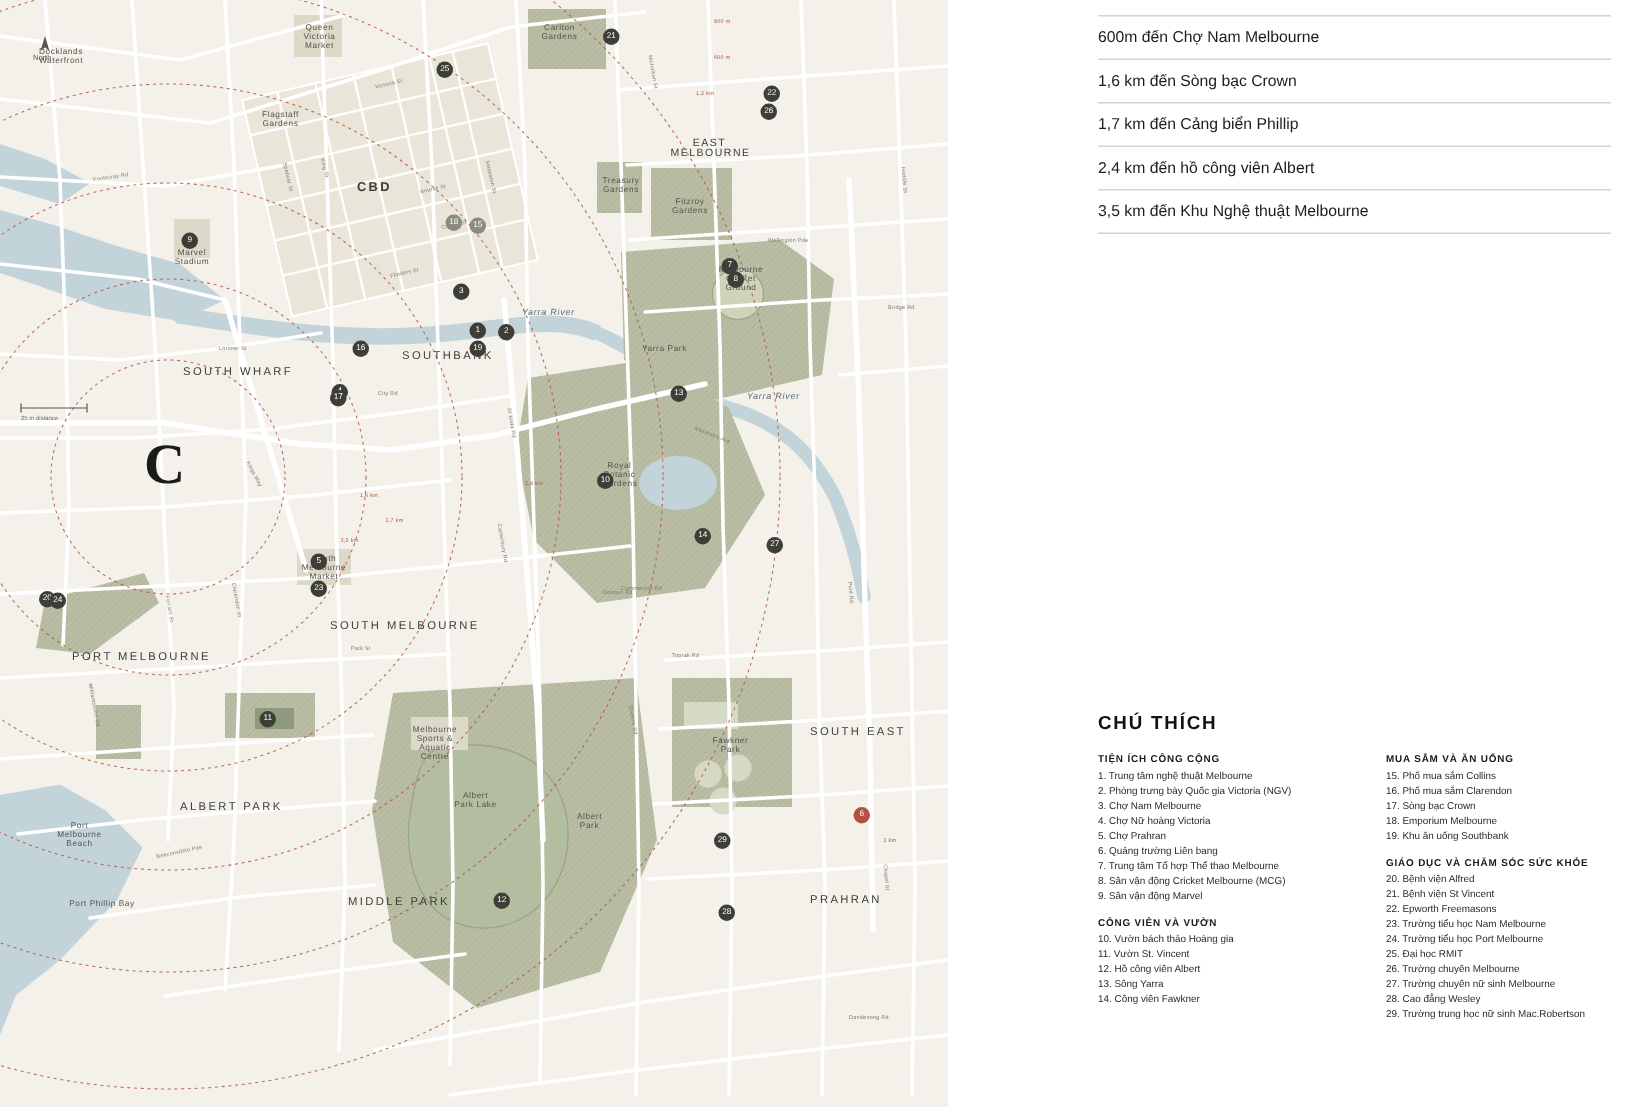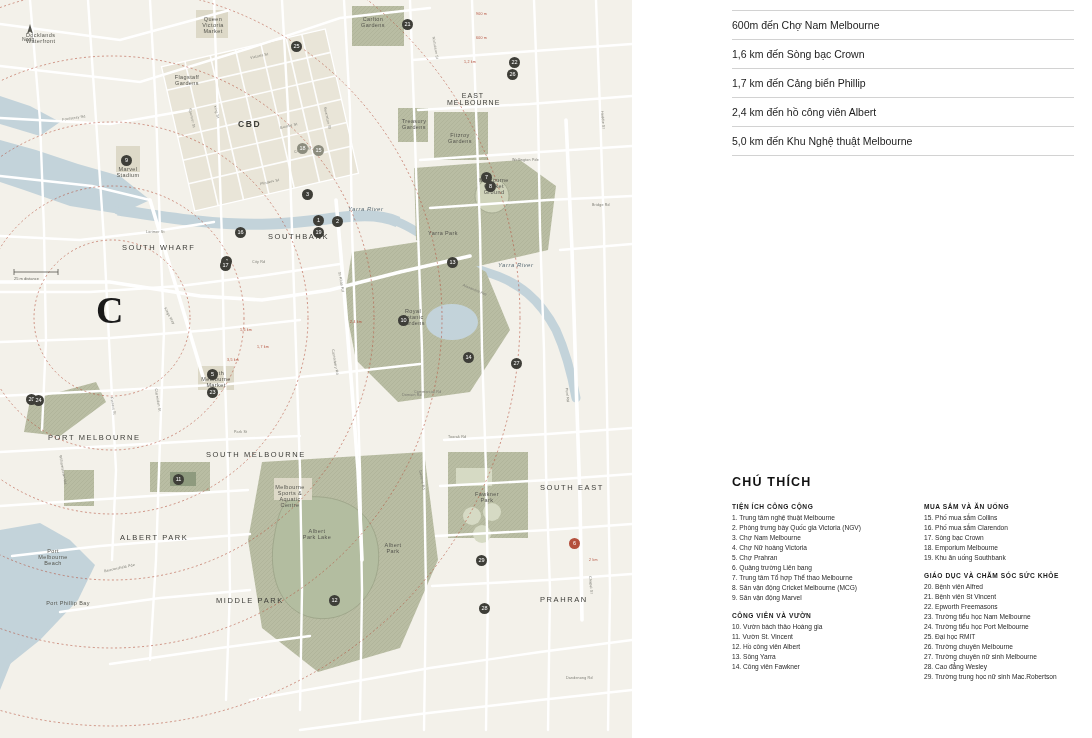--- a/index.html
+++ b/index.html
@@ -317,24 +317,24 @@
       <line x1="14" y1="272" x2="58" y2="272" stroke="#55554e" stroke-width="0.8"></line>
       <line x1="14" y1="269" x2="14" y2="275" stroke="#55554e" stroke-width="0.8"></line>
       <line x1="58" y1="269" x2="58" y2="275" stroke="#55554e" stroke-width="0.8"></line>
     </g>
   </svg>
 
   <div class="map-label lbl-district" style="left:238px;top:119px;font-weight:bold;">CBD</div>
   <div class="map-label lbl-district" style="left:447px;top:92px;font-size:7px;letter-spacing:1px;width:52px;white-space:normal;text-align:center;">EAST MELBOURNE</div>
   <div class="map-label lbl-district" style="left:122px;top:243px;font-size:7.5px;">SOUTH WHARF</div>
   <div class="map-label lbl-district" style="left:268px;top:232px;font-size:7.5px;">SOUTHBANK</div>
-  <div class="map-label lbl-district" style="left:206px;top:412px;font-size:7.5px;margin-top:38px;">SOUTH MELBOURNE</div>
+  <div class="map-label lbl-district" style="left:220px;top:412px;font-size:7.5px;">SOUTH MELBOURNE</div>
   <div class="map-label lbl-district" style="left:48px;top:433px;font-size:7.5px;">PORT MELBOURNE</div>
   <div class="map-label lbl-district" style="left:120px;top:533px;font-size:7.5px;">ALBERT PARK</div>
-  <div class="map-label lbl-district" style="left:216px;top:596px;font-size:7.5px;">MIDDLE PARK</div>
+  <div class="map-label lbl-district" style="left:232px;top:596px;font-size:7.5px;">MIDDLE PARK</div>
   <div class="map-label lbl-district" style="left:540px;top:483px;font-size:7.5px;">SOUTH EAST</div>
   <div class="map-label lbl-district" style="left:540px;top:595px;font-size:7.5px;">PRAHRAN</div>
 
   <div class="map-label lbl-area" style="left:196px;top:16px;width:34px;white-space:normal;">Queen Victoria Market</div>
   <div class="map-label lbl-area" style="left:358px;top:16px;width:30px;white-space:normal;">Carlton Gardens</div>
   <div class="map-label lbl-area" style="left:172px;top:74px;width:30px;white-space:normal;">Flagstaff Gardens</div>
   <div class="map-label lbl-area" style="left:400px;top:118px;width:28px;white-space:normal;">Treasury Gardens</div>
   <div class="map-label lbl-area" style="left:446px;top:132px;width:28px;white-space:normal;">Fitzroy Gardens</div>
   <div class="map-label lbl-area" style="left:112px;top:166px;width:32px;white-space:normal;">Marvel Stadium</div>
   <div class="map-label lbl-area" style="left:477px;top:177px;width:34px;white-space:normal;">Melbourne Cricket Ground</div>
@@ -428,21 +428,21 @@
   <div class="north-mark" style="left:22px;top:36px;">North</div>
 </div>
 
 <div id="right-panel">
 
   <div id="lienket-block">
     <div class="lk-row">600m đến Chợ Nam Melbourne</div>
     <div class="lk-row">1,6 km đến Sòng bạc Crown</div>
     <div class="lk-row">1,7 km đến Cảng biển Phillip</div>
     <div class="lk-row">2,4 km đến hồ công viên Albert</div>
-    <div class="lk-row">5,0 km đến Khu Nghệ thuật Melbourne</div>
+    <div class="lk-row">3,5 km đến Khu Nghệ thuật Melbourne</div>
   </div>
 
   <div id="chuthich-block">
     <div id="chuthich-title">CHÚ THÍCH</div>
     <div class="legend-cols">
 
       <div class="legend-col">
         <div class="legend-group">
           <div class="legend-group-title">TIỆN ÍCH CÔNG CỘNG</div>
           <div class="legend-item">1.  Trung tâm nghệ thuật Melbourne</div>

